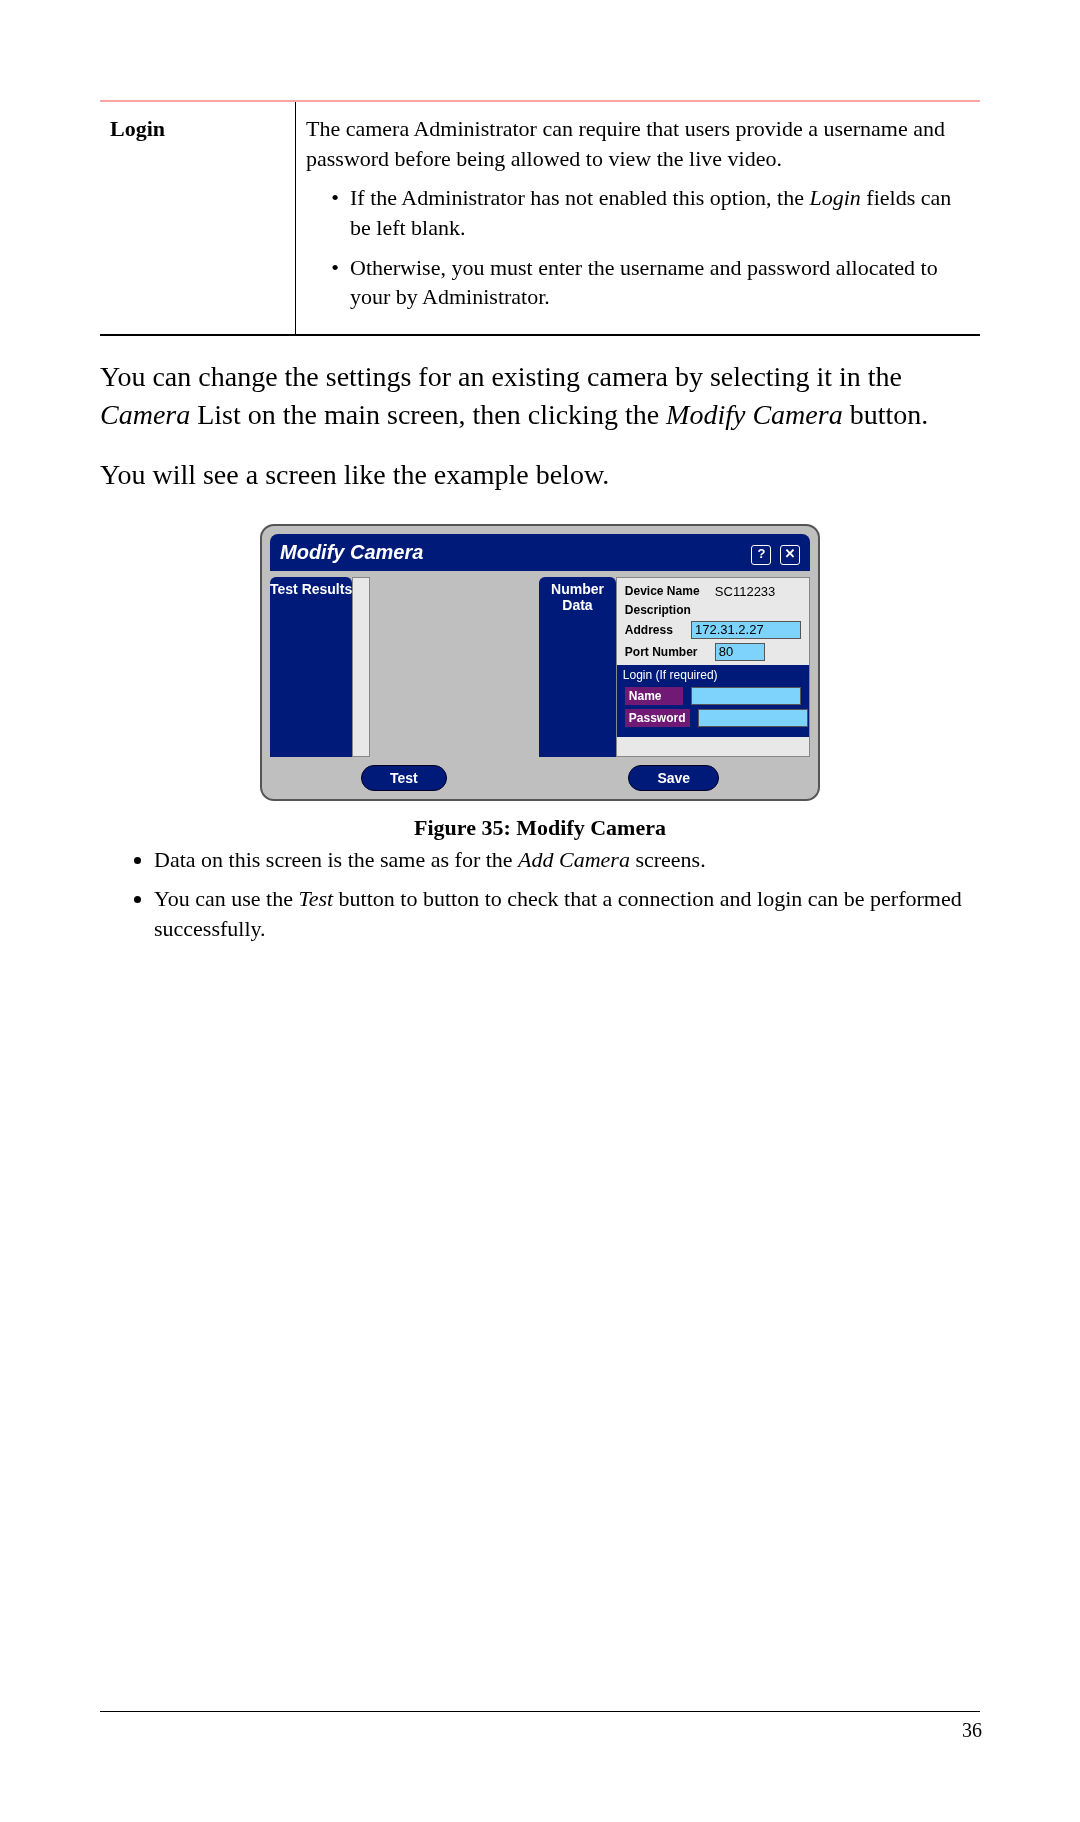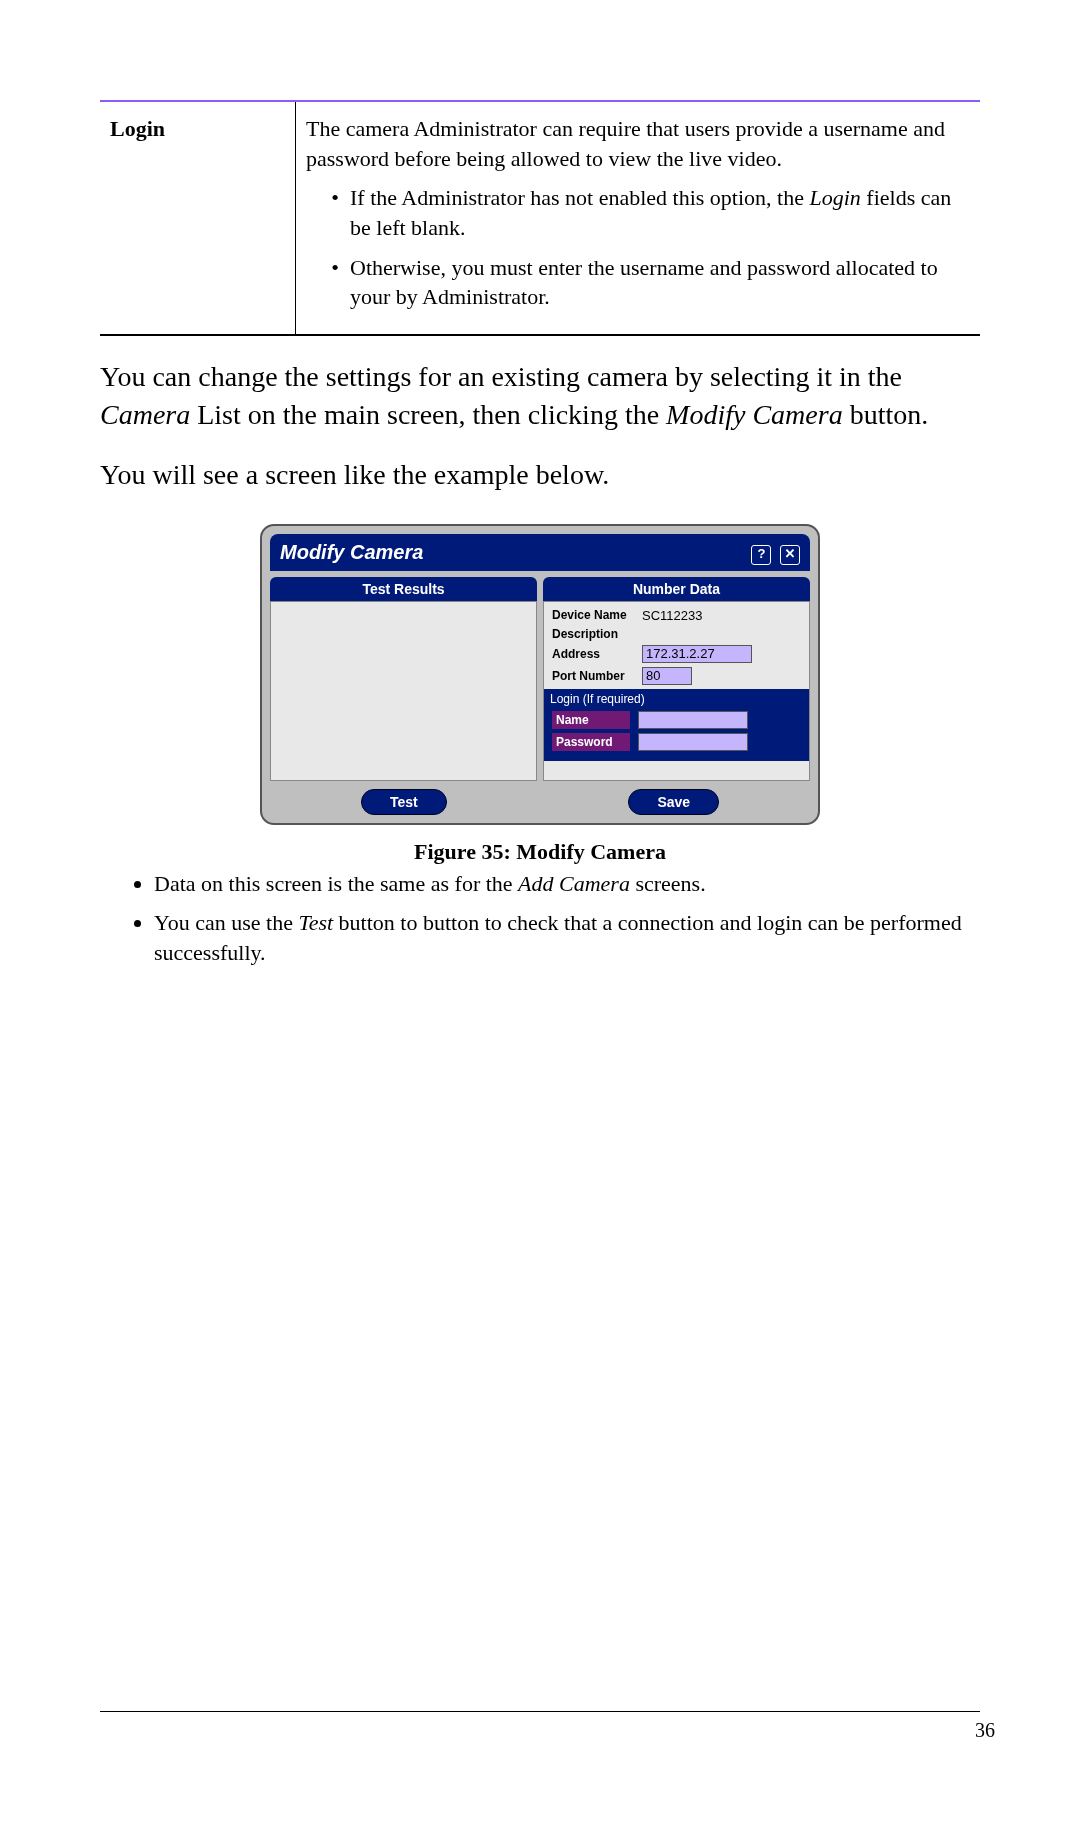--- a/index.html
+++ b/index.html
@@ -15,21 +15,21 @@
     position: relative;
     width: 1080px;
     height: 1822px;
     box-sizing: border-box;
     padding: 100px 100px 70px 100px;
   }
   
   .tbl {
     width: 100%;
     border-collapse: collapse;
-    border-top: 2px solid #8b5cf6;
+    border-top: 2px solid #fca5a5;
     border-bottom: 2px solid #000;
     font-size: 22px;
     line-height: 1.35;
   }
   .tbl td {
     vertical-align: top;
     padding: 12px 10px 12px 10px;
   }
   .tbl td.left {
     width: 175px;
@@ -107,21 +107,21 @@
     font-style: normal;
   }
   .dlg-body {
     display: flex;
     gap: 6px;
     margin-top: 6px;
   }
   .panel {
     flex: 1;
     display: flex;
-    flex-direction: column;
+    flex-direction: row;
     border-radius: 14px;
   }
   .panel-h {
     background: #001a7a;
     color: #fff;
     text-align: center;
     font-weight: bold;
     font-size: 14px;
     padding: 4px 0;
     border-top-left-radius: 6px;
@@ -148,21 +148,21 @@
   }
   .panel-body .row .val {
     font-size: 13px;
   }
   .panel-body .row input {
     font-family: Arial, Helvetica, sans-serif;
     font-size: 13px;
     width: 110px;
     height: 18px;
     border: 1px solid #555;
-    background: #c4b5fd;
+    background: #7dd3fc;
     padding: 0 3px;
     box-sizing: border-box;
   }
   .login-sec {
     background: #001a7a;
     color: #fff;
     font-weight: normal;
     font-size: 12px;
     padding: 3px 6px;
     margin: 4px -8px 4px -8px;
@@ -209,21 +209,21 @@
   .bullets li { margin-bottom: 10px; }
   .footer-line {
     position: absolute;
     left: 100px;
     right: 100px;
     bottom: 110px;
     border-top: 1.5px solid #000;
   }
   .page-num {
     position: absolute;
-    right: 85px;
+    right: 98px;
     bottom: 80px;
     font-size: 20px;
   }
 </style>
 </head>
 <body>
 
 <div class="page">
 
   <table class="tbl">

